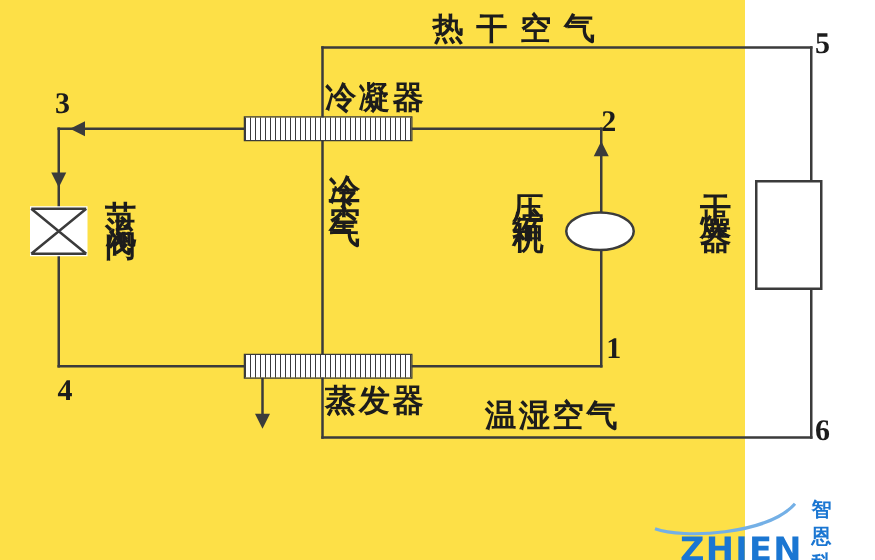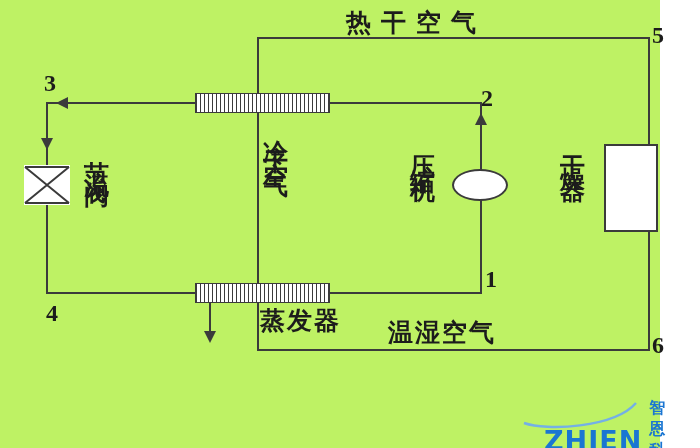--- a/index.html
+++ b/index.html
@@ -1,21 +1,21 @@
 <!DOCTYPE html>
 <html style="--line: #3b3b3b; --text: #1c1c1c; --brand: #1a76d2;"><head>
 <meta charset="utf-8">
 <style>
   * { margin:0; padding:0; box-sizing:border-box; }
   html,body { background:#ffffff; }
   body {
     width:700px; height:448px; position:relative; overflow:hidden;
     font-family:"DejaVu Sans", sans-serif;
   }
-  .canvas { position:absolute; left:0; top:0; width:660px; height:448px; background:#bef264; }
+  .canvas { position:absolute; left:0; top:0; width:596px; height:448px; background:#fde047; }
 
   .ln { position:absolute; background:var(--line,#3b3b3b); }
 
   .hx {
     position:absolute; border:1px solid var(--line,#3b3b3b);
     background:repeating-linear-gradient(90deg, var(--line,#3b3b3b) 0 1px, #ffffff 1px 4px);
   }
 
   .lbl {
     position:absolute; color:var(--text,#1c1c1c);
@@ -81,20 +81,21 @@
 
   <svg width="46" height="40" viewBox="0 0 46 40" style="position:absolute;left:24px;top:165px;background:#fff">
     <path d="M1 2 H45 M1 38 H45 M1 2 L45 38 M45 2 L1 38" stroke="#3b3b3b" stroke-width="2" fill="none"></path>
   </svg>
 
   <div class="shape ellipse" style="left:452px;top:169px;width:56px;height:32px"></div>
 
   <div class="shape" style="left:604px;top:144px;width:54px;height:88px"></div>
 
   <div class="lbl sp10" style="left:346px;top:6px">热干空气</div>
+  <div class="lbl sp2" style="left:260px;top:61px">冷凝器</div>
   <div class="lbl sp2" style="left:388px;top:316px">温湿空气</div>
   <div class="lbl sp2" style="left:260px;top:304px">蒸发器</div>
 
   <div class="lbl vlbl" style="left:80px;top:140px">节流阀</div>
   <div class="lbl vlbl" style="left:259px;top:120px">冷干空气</div>
   <div class="lbl vlbl" style="left:406px;top:136px">压缩机</div>
   <div class="lbl vlbl" style="left:556px;top:136px">干燥器</div>
 
   <div class="num" style="left:44px;top:70px">3</div>
   <div class="num" style="left:481px;top:85px">2</div>

